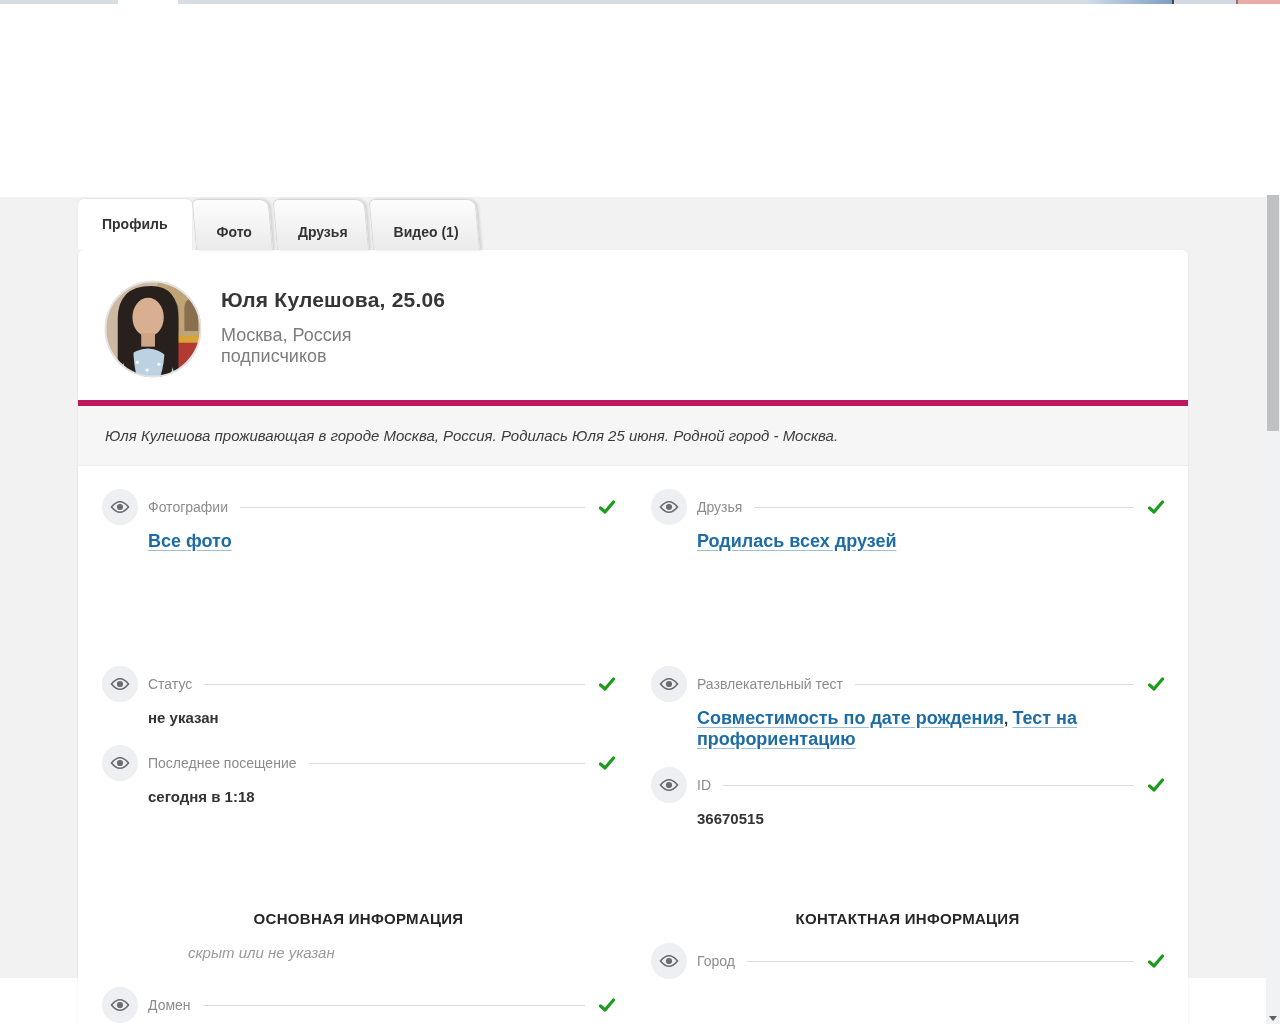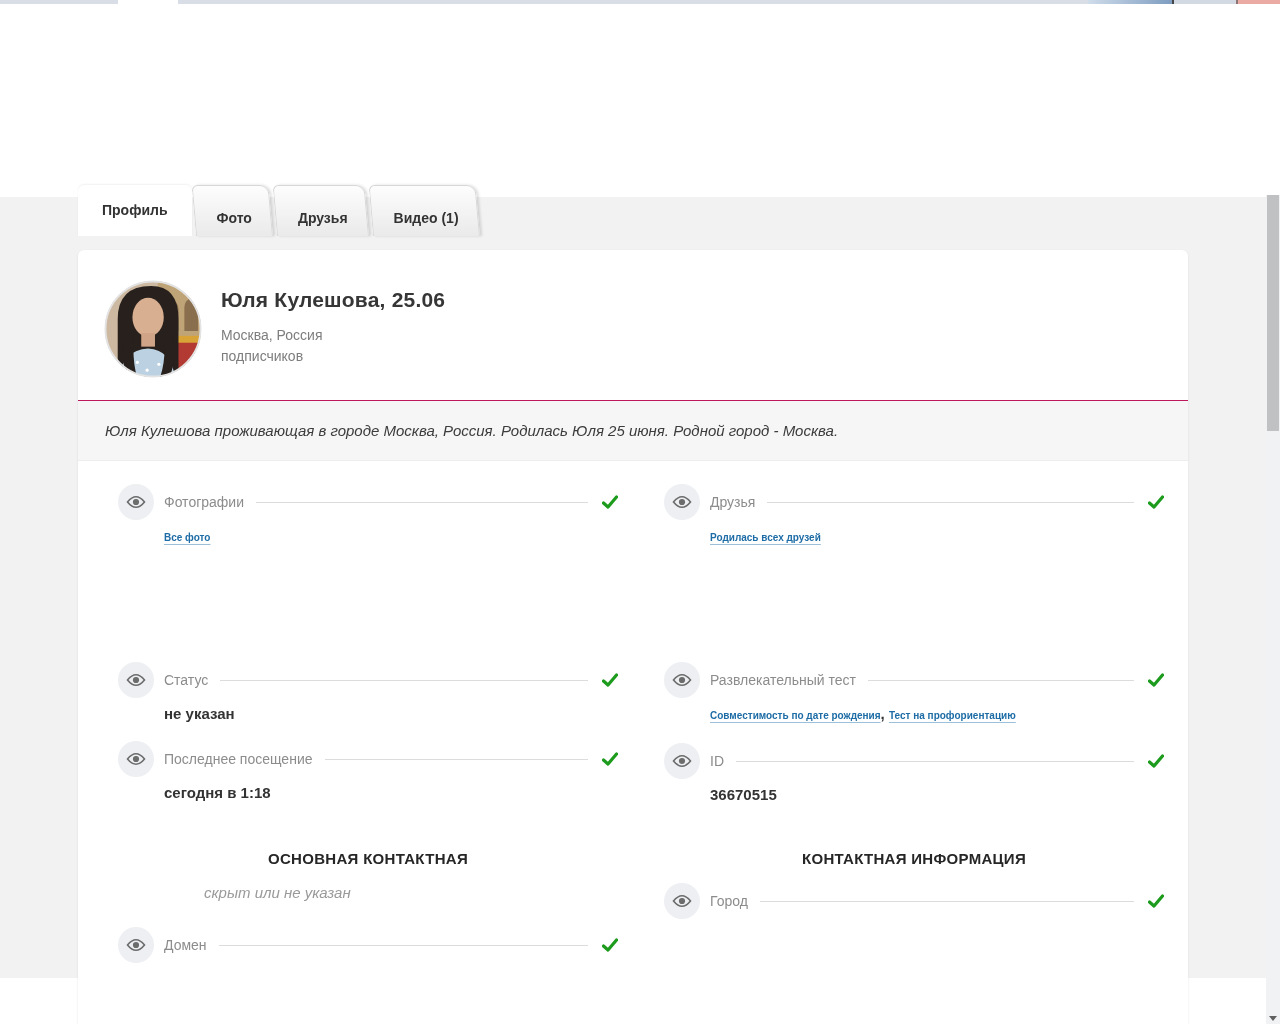--- a/index.html
+++ b/index.html
@@ -10,21 +10,21 @@
   }
 
   
   .top-strip { position:absolute; top:0; left:0; width:1280px; height:4px; }
   .top-strip .seg { position:absolute; top:0; height:4px; }
 
   
   .page-section { position:absolute; top:197px; left:0; width:1280px; height:781px; background:#f2f2f2; }
 
   
-  .tabs { position:absolute; top:185px; left:78px; display:flex; gap:4px; z-index:3; }
+  .tabs { position:absolute; top:199px; left:78px; display:flex; gap:4px; z-index:3; }
   .tab { position:relative; height:51px; line-height:51px; padding:8px 21px;
          font-size:14px; font-weight:bold; color:#333; cursor:pointer; }
   .tab::before { content:""; position:absolute; inset:0;
          background:linear-gradient(#fdfdfd,#eaeaea);
          border:1px solid #d7d7d7; border-bottom:none;
          border-radius:6px 9px 0 0; transform:skewX(5deg); transform-origin:bottom left;
          box-shadow:2px 0 3px rgba(0,0,0,.14); }
   .tab > span { position:relative; z-index:1; }
   .tab.active { padding:0 24px; }
   .tab.active::before { background:#ffffff; transform:none; border:none;
@@ -32,40 +32,40 @@
 
   
   .card { position:absolute; top:250px; left:78px; width:1110px; height:900px;
           background:#ffffff; border-radius:6px; box-shadow:0 1px 3px rgba(0,0,0,.08); z-index:2; }
 
   
   .profile-header { display:flex; padding:30px 25px 22px 26px; }
   .avatar { width:98px; height:98px; flex:0 0 98px; border-radius:50%; cursor:pointer; }
   .head-text { padding-top:8px; margin-left:19px; }
   .profile-name { font-size:21px; font-weight:bold; color:#363636; letter-spacing:.2px; }
-  .profile-sub { margin-top:13px; font-size:14px; color:#7d7d7d; line-height:21px; }
-
-  
-  .summary-strip { background:#f6f6f6; border-top:1px solid #be185d; border-bottom:1px solid #ededed;
+  .profile-sub { margin-top:13px; font-size:18px; color:#7d7d7d; line-height:21px; }
+
+  
+  .summary-strip { background:#f6f6f6; border-top:6px solid #be185d; border-bottom:1px solid #ededed;
           padding:21px 27px; font-size:15px; font-style:italic; color:#3c3c3c; }
 
   
-  .grid { display:grid; grid-template-columns:1fr 1fr; column-gap:46px; padding:23px 24px 0 40px; }
+  .grid { display:grid; grid-template-columns:1fr 1fr; column-gap:46px; padding:23px 24px 0 24px;gap:36px; }
   .info-row { display:flex; align-items:center; }
   .eye-circle { width:36px; height:36px; border-radius:50%; background:#edeff2;
           display:flex; align-items:center; justify-content:center; flex:0 0 36px; }
   .row-label { margin-left:10px; font-size:14px; color:#8c8c8c; white-space:nowrap; }
   .row-line { flex:1; height:1px; background:#dcdcdc; margin:0 14px 0 12px; }
   .check { flex:0 0 16px; display:flex; }
   .row-value { margin:6px 0 0 46px; font-size:15px; font-weight:bold; color:#333; line-height:20px; }
   .row-value.muted { font-weight:normal; font-style:italic; color:#9a9a9a; margin-left:86px; }
   .gap-xl { margin-bottom:114px; }
   .gap-md { margin-bottom:17px; }
   .gap-sm { margin-bottom:24px; }
-  a.info-link { color:#1d6ca6; font-weight:bold; font-size:10px; text-decoration:underline;
+  a.info-link { color:#1d6ca6; font-weight:bold; font-size:18px; text-decoration:underline;
           text-decoration-color:#9cc0da; text-underline-offset:3px; cursor:pointer; }
   .link-sep { color:#333; font-weight:bold; }
 
   .section-title { margin-top:45px; margin-bottom:16px; text-align:center;
           font-size:15px; font-weight:bold; color:#262626; letter-spacing:.3px; }
 
   
   .scrollbar { position:absolute; left:1266px; top:195px; width:14px; height:829px; background:#f1f2f4; z-index:5; }
   .scroll-thumb { position:absolute; top:0; left:1px; width:12px; height:236px; background:#c0c1c2; }
   .scroll-arrow { position:absolute; bottom:3px; left:3px; width:0; height:0;
@@ -250,21 +250,21 @@
             <svg width="16" height="14" viewBox="0 0 16 14">
                 <path d="M1.5 8 L6 12 L14.5 2" fill="none" stroke="#1d9b1d" stroke-width="3.2" stroke-linecap="round" stroke-linejoin="round"></path>
               </svg>
           </span>
         </div>
         <div class="row-value">36670515</div>
       </div>
     </div>
 
     <div>
-      <div class="section-title">ОСНОВНАЯ КОНТАКТНАЯ</div>
+      <div class="section-title">ОСНОВНАЯ ИНФОРМАЦИЯ</div>
 
       <div>
         <div class="row-value muted gap-sm">скрыт или не указан</div>
       </div>
 
       <div>
         <div class="info-row">
           <span class="eye-circle">
             <svg width="20" height="14" viewBox="0 0 20 14">
                 <path d="M1.5 7 Q10 -3.5 18.5 7 Q10 17.5 1.5 7 Z" fill="none" stroke="#6c6c6c" stroke-width="1.6"></path>

